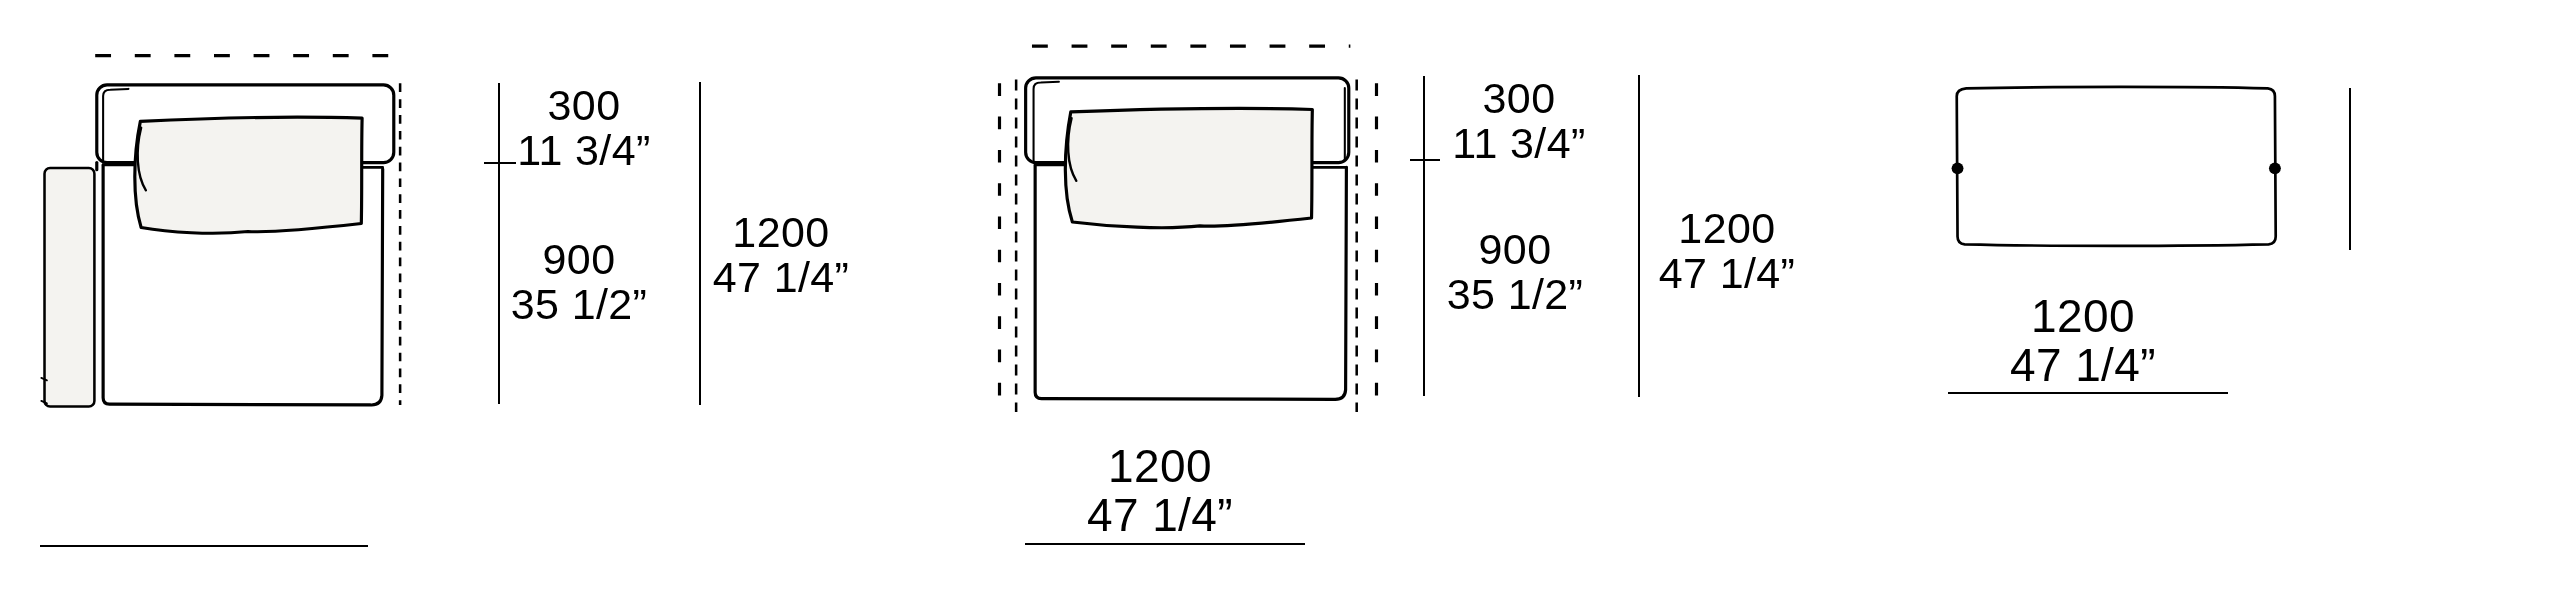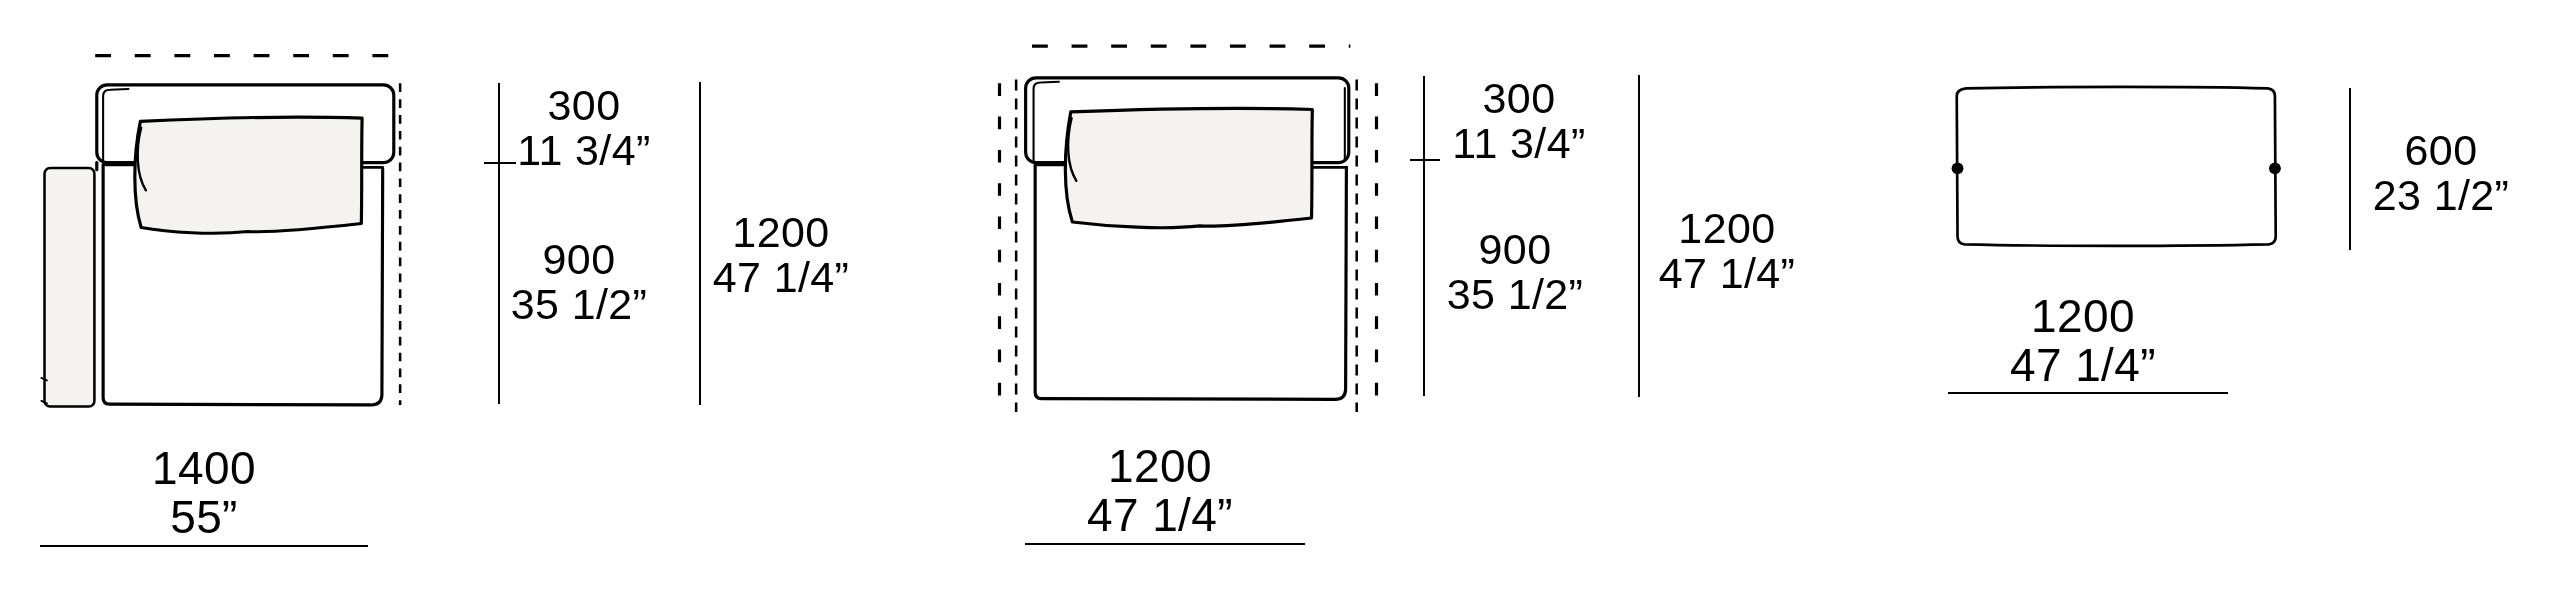--- a/index.html
+++ b/index.html
@@ -47,24 +47,20 @@
     <path d="M 110,180 L 110,96 Q 110,88 119,88 L 142,87" stroke-width="2.6"></path>
     <path d="M 102,180 L 102,189" stroke-width="4"></path>
     <path d="M 110,183 L 110,477 Q 110,485 118,485 L 447,486 Q 461,487 462,474 L 463,188" stroke-width="4"></path>
     <path d="M 110,183 L 153,183 M 437,186 L 463,186" stroke-width="3.4"></path>
     <rect x="36" y="187" width="63" height="301" rx="7" fill="#f4f3f0" stroke-width="3.2"></rect>
     <path d="M 32,452 l 7,3 M 32,481 l 7,3" stroke-width="2.4"></path>
     <path d="M 157,128 C 240,124 350,121 437,124 C 436,166 437,212 436,257 C 382,263 322,269 293,267 C 248,272 192,268 158,262 C 147,226 148,172 157,128 Z" fill="#f4f3f0" stroke-width="4"></path>
     <path d="M 158,136 C 151,164 152,196 164,215" stroke-width="3"></path>
   </svg>
 
-  <div class="lbl" style="left:204px; top:444px;">
-    <div>1400</div>
-    <div>55”</div>
-  </div>
   <div class="hline" style="left:40px; top:545px; width:328px;"></div>
 
   <div class="vline" style="left:498px; top:83px; height:321px;"></div>
   <div class="hline" style="left:484px; top:162px; width:32px;"></div>
   <div class="vline" style="left:699px; top:82px; height:323px;"></div>
 
   <div class="dim" style="left:584px; top:83px;">
     <div>300</div>
     <div>11 3/4”</div>
   </div>
@@ -121,19 +117,15 @@
     <circle cx="432" cy="133" r="7.5" fill="#000" stroke="none"></circle>
   </svg>
 
   <div class="lbl" style="left:2083px; top:292px;">
     <div>1200</div>
     <div>47 1/4”</div>
   </div>
   <div class="hline" style="left:1948px; top:392px; width:280px;"></div>
 
   <div class="vline" style="left:2349px; top:88px; height:162px;"></div>
-  <div class="dim" style="left:2441px; top:128px;">
-    <div>600</div>
-    <div>23 1/2”</div>
-  </div>
 
 </div>
 
 
 </body></html>

